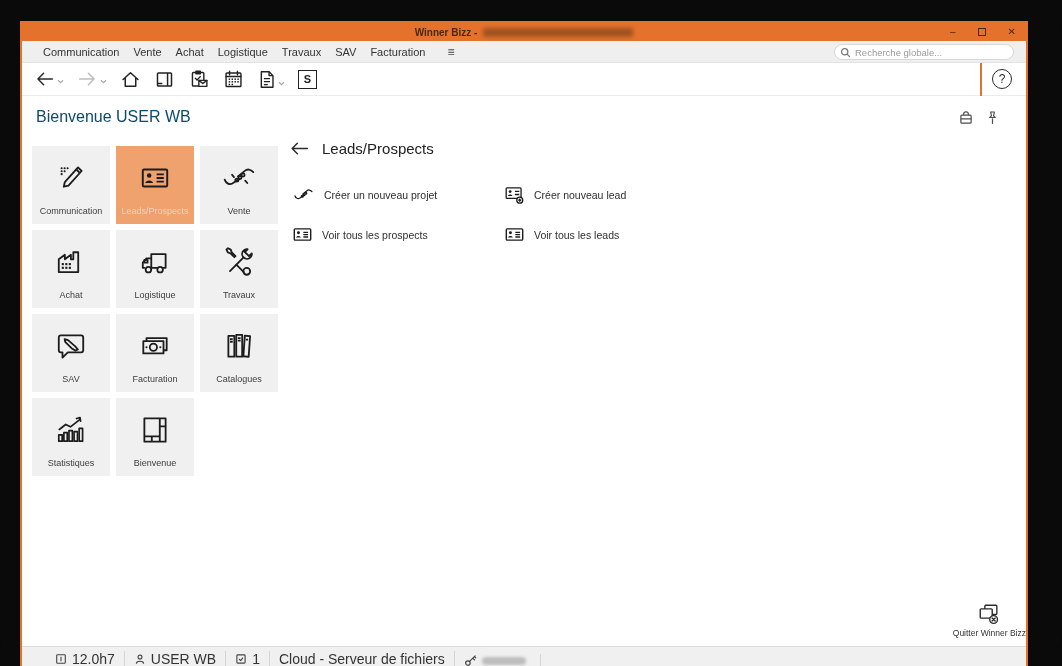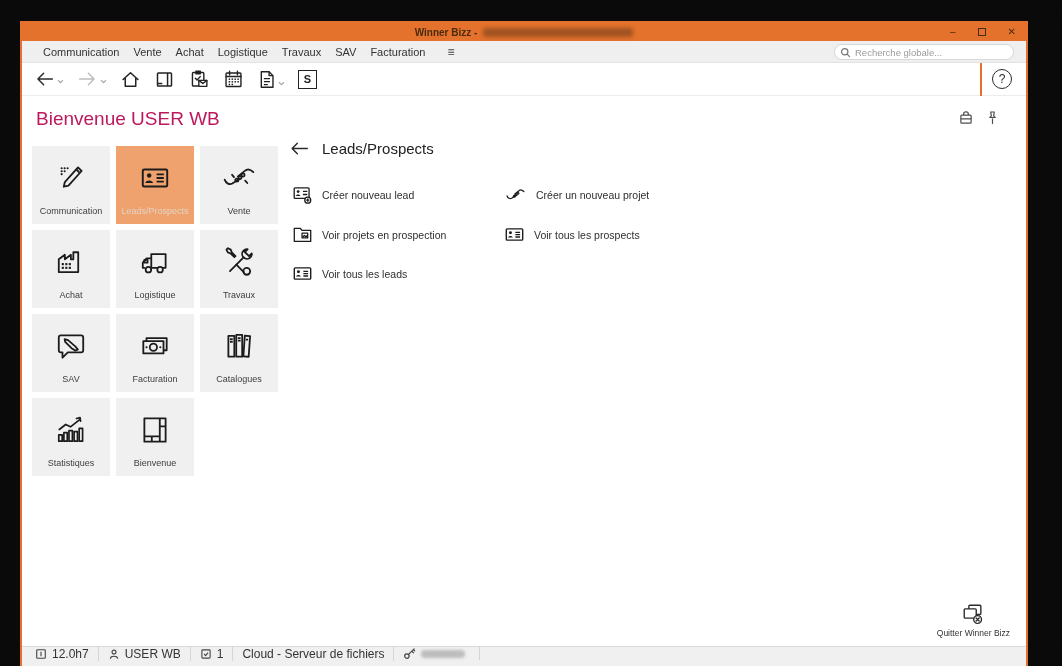--- a/index.html
+++ b/index.html
@@ -29,42 +29,42 @@
   .toolbar { height:33px; background:#fff; border-bottom:1px solid #ececec; display:flex; align-items:center; padding-left:12px; gap:13px; position:relative; flex:0 0 auto; }
   .tbtn { display:flex; align-items:flex-end; gap:2px; color:#2b2b2b; }
   .tbtn.disabled { color:#bdbdbd; }
   .chev { color:#a8a8a8; margin-bottom:4px; }
   .sbox { width:19px; height:19px; border:1.6px solid #222; display:flex; align-items:center; justify-content:center; font-size:11px; font-weight:700; color:#222; }
   .tb-sep { position:absolute; right:44px; top:0; width:2px; height:33px; background:#e4722c; }
   .helpbtn { position:absolute; right:14px; top:6px; width:20px; height:20px; border:1.6px solid #2b2b2b; border-radius:50%; display:flex; align-items:center; justify-content:center; font-size:12px; color:#2b2b2b; }
 
   
   .content { flex:1 1 auto; position:relative; background:#fff; }
-  .welcome { position:absolute; left:14px; top:12px; font-size:19px; color:#be185d; }
+  .welcome { position:absolute; left:14px; top:12px; font-size:16px; color:#0c4a6e; }
   .corner-icons { position:absolute; right:28px; top:14px; display:flex; gap:14px; color:#4d4d4d; }
 
   .tiles { position:absolute; left:10px; top:50px; display:grid; grid-template-columns:repeat(3,78px); grid-auto-rows:78px; gap:6px; }
   .tile { background:#f0f0f0; position:relative; display:flex; align-items:center; justify-content:center; cursor:default; }
   .tile .ticon { color:#1c1c1c; margin-bottom:14px; }
   .tile .tlabel { position:absolute; left:2px; right:2px; bottom:8px; text-align:center; font-size:9px; color:#3d3d3d; white-space:nowrap; overflow:hidden; }
   .tile.selected { background:#efa26d; }
   .tile.selected .tlabel { color:#e3d3c5; }
 
   .panel { position:absolute; left:268px; top:44px; width:520px; }
   .panel-head { display:flex; align-items:center; gap:13px; color:#2b2b2b; }
   .panel-title { font-size:15px; color:#222; }
   .actions { margin:27px 0 0 2px; display:grid; grid-template-columns:212px 280px; row-gap:20px; }
   .action { display:flex; align-items:center; gap:9px; color:#1c1c1c; cursor:default; }
   .action .alabel { font-size:10.5px; color:#2e2e2e; white-space:nowrap; }
 
-  .quit { position:absolute; right:16px; bottom:8px; display:flex; flex-direction:column; align-items:center; gap:2px; color:#2b2b2b; cursor:default; }
+  .quit { position:absolute; right:0; bottom:8px; display:flex; flex-direction:column; align-items:center; gap:2px; color:#2b2b2b; cursor:default; }
   .quit .qlabel { font-size:8.5px; color:#333; white-space:nowrap; }
 
   
-  .statusbar { height:21px; background:#f0f0f0; border-top:1px solid #dadada; display:flex; align-items:flex-start; font-size:12px; color:#333; flex:0 0 auto; }
+  .statusbar { height:21px; background:#f0f0f0; border-top:1px solid #dadada; display:flex; align-items:flex-end; font-size:14px; color:#333; flex:0 0 auto;padding-left:20px; }
   .seg { display:flex; align-items:center; gap:5px; padding:0 9px; border-right:1px solid #d5d5d5; white-space:nowrap; color:#333; }
   .seg:first-child { margin-left:4px; }
   .seg .sicon { color:#444; display:flex; }
   .redacted-pill { display:inline-block; width:44px; height:8px; background:#bdbdbd; border-radius:4px; filter:blur(1.5px); }
 
   svg { display:block; }
 </style>
 </head>
 <body>
 
@@ -353,58 +353,48 @@
                 <path d="M20 8H2.5M8.5 2 2.5 8l6 6"></path>
               </svg>
         </span>
         <span class="panel-title">Leads/Prospects</span>
       </div>
 
       <div class="actions">
 
         <div class="action">
           <span>
+            <svg width="23" height="20" viewBox="0 0 32 32" fill="none" stroke="currentColor" stroke-width="2" stroke-linecap="round" stroke-linejoin="round">
+                  <path d="M29.5 10.5c-2.6-3-5.8-3.2-8-1.2L15 14.5"></path>
+                  <path d="M2.5 17.5c1.3 3.6 4.5 5.2 7.2 3.7l7-4.6"></path>
+                  <circle cx="14" cy="18" r="1.5"></circle>
+                  <circle cx="16.9" cy="15.6" r="1.5"></circle>
+                  <circle cx="19.8" cy="13.2" r="1.5"></circle>
+                </svg>
+          </span>
+          <span class="alabel">Créer un nouveau projet</span>
+        </div>
+
+        <div class="action">
+          <span>
             <svg width="21" height="21" viewBox="0 0 24 24" fill="none" stroke="currentColor" stroke-width="1.5" stroke-linejoin="round">
                   <rect x="2.5" y="4.5" width="17" height="12" rx="1"></rect>
                   <g fill="currentColor" stroke="none">
                     <circle cx="7" cy="8.6" r="1.6"></circle>
                     <path d="M4.3 13.7c.4-2.4 5-2.4 5.4 0z"></path>
                   </g>
                   <path d="M12.5 8.5h5M12.5 12h5"></path>
                   <circle cx="18" cy="18.5" r="3.4" fill="#fff"></circle>
                   <path d="M18 16.7v3.6M16.2 18.5h3.6"></path>
                 </svg>
           </span>
           <span class="alabel">Créer nouveau lead</span>
         </div>
 
-        <div class="action">
-          <span>
-            <svg width="23" height="20" viewBox="0 0 32 32" fill="none" stroke="currentColor" stroke-width="2" stroke-linecap="round" stroke-linejoin="round">
-                  <path d="M29.5 10.5c-2.6-3-5.8-3.2-8-1.2L15 14.5"></path>
-                  <path d="M2.5 17.5c1.3 3.6 4.5 5.2 7.2 3.7l7-4.6"></path>
-                  <circle cx="14" cy="18" r="1.5"></circle>
-                  <circle cx="16.9" cy="15.6" r="1.5"></circle>
-                  <circle cx="19.8" cy="13.2" r="1.5"></circle>
-                </svg>
-          </span>
-          <span class="alabel">Créer un nouveau projet</span>
-        </div>
-
-
-        <div class="action">
-          <span>
-            <svg width="21" height="19" viewBox="0 0 24 22" fill="none" stroke="currentColor" stroke-width="1.5" stroke-linejoin="round">
-                  <path d="M2.5 19V4h7l2 2.2h10V19z"></path>
-                  <rect x="11.5" y="9.5" width="6.5" height="5.5"></rect>
-                  <path d="M12.2 14.2l2-2.2 1.6 1.6 1-1 1.2 1.4"></path>
-                </svg>
-          </span>
-          <span class="alabel">Voir projets en prospection</span>
-        </div>
+
 
         <div class="action">
           <span>
             <svg width="21" height="19" viewBox="0 0 24 22" fill="none" stroke="currentColor" stroke-width="1.6" stroke-linejoin="round">
                   <rect x="2.5" y="4.5" width="19" height="13" rx="1"></rect>
                   <g fill="currentColor" stroke="none">
                     <circle cx="7.3" cy="9" r="1.7"></circle>
                     <path d="M4.5 14.6c.4-2.6 5.2-2.6 5.6 0z"></path>
                   </g>
                   <path d="M13 8.5h5.5M13 11.2h5.5M13 13.9h5.5"></path>

